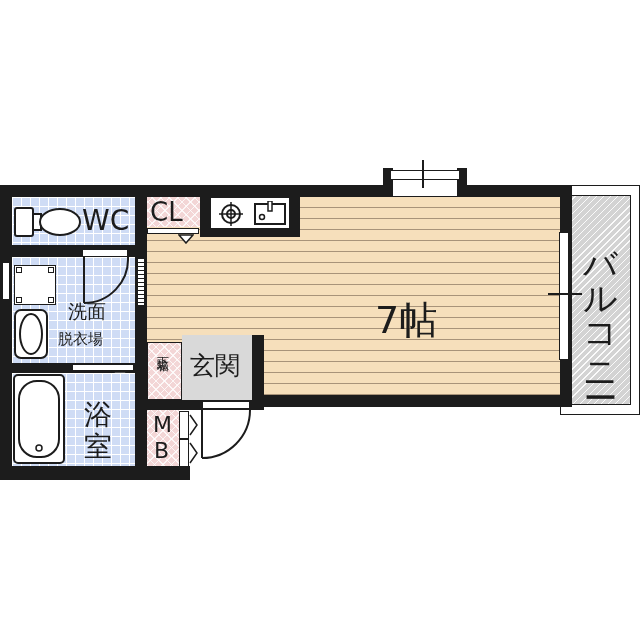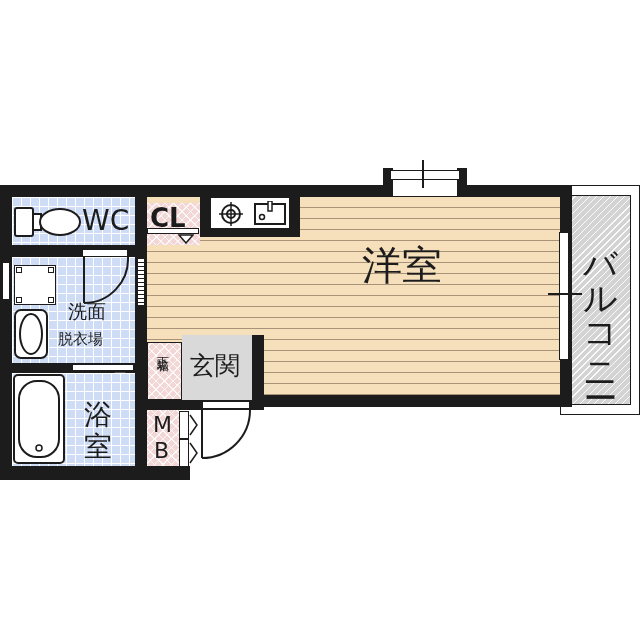--- a/index.html
+++ b/index.html
@@ -29,21 +29,21 @@
   <div class="abs lbl vtxt" style="left:12px;top:30px;font-size:34px;">バルコニー</div>
 </div>
 
 <div class="abs wall" style="left:0;top:185px;width:571px;height:12px;"></div>
 <div class="abs wall" style="left:0;top:185px;width:12px;height:295px;"></div>
 <div class="abs wall" style="left:0;top:466px;width:190px;height:14px;"></div>
 <div class="abs wall" style="left:560px;top:185px;width:12px;height:220px;"></div>
 <div class="abs wall" style="left:252px;top:395px;width:320px;height:12px;"></div>
 
 <div class="abs wood" style="left:147px;top:197px;width:413px;height:198px;">
-  <div class="abs lbl" style="left:215px;top:48px;font-size:40px;">洋室</div>
+  <div class="abs lbl" style="left:228px;top:104px;font-size:38px;">7帖</div>
 </div>
 
 <div class="abs wall" style="left:200px;top:197px;width:100px;height:40px;"></div>
 <div class="abs" style="left:210px;top:197px;width:80px;height:32px;background:#fff;border:1.5px solid #1c1c1c;">
   <svg class="abs" style="left:6px;top:2px;" width="28" height="28" viewBox="0 0 28 28">
       <circle cx="14" cy="14" r="9" fill="none" stroke="#1c1c1c" stroke-width="2"></circle>
       <circle cx="14" cy="14" r="4" fill="none" stroke="#1c1c1c" stroke-width="2"></circle>
       <path d="M14 2v24M2 14h24" stroke="#1c1c1c" stroke-width="1.5"></path>
     </svg>
   <svg class="abs" style="left:43px;top:3px;" width="32" height="26" viewBox="0 0 32 26">
@@ -56,21 +56,21 @@
 <div class="abs wall" style="left:383px;top:168px;width:84px;height:28px;"></div>
 <div class="abs" style="left:393px;top:168px;width:64px;height:28px;background:#fff;"></div>
 <div class="abs win" style="left:390px;top:170px;width:70px;height:10px;"></div>
 <div class="abs" style="left:422px;top:160px;width:1.5px;height:28px;background:#1c1c1c;"></div>
 
 <div class="abs win" style="left:559px;top:232px;width:10px;height:128px;"></div>
 <div class="abs" style="left:548px;top:293px;width:34px;height:1.5px;background:#1c1c1c;"></div>
 
 <div class="abs wall" style="left:135px;top:185px;width:12px;height:290px;"></div>
 
-<div class="abs pink" style="left:147px;top:203px;width:53px;height:42px;font-weight:bold;">
+<div class="abs pink" style="left:147px;top:197px;width:53px;height:30px;">
   <div class="abs lbl" style="left:3px;top:2px;font-size:26px;">CL</div>
 </div>
 <div class="abs" style="left:147px;top:228px;width:52px;height:6px;background:#fff;border:1.5px solid #1c1c1c;"></div>
 <svg class="abs" style="left:178px;top:234px;" width="16" height="10" viewBox="0 0 16 10">
     <path d="M1 1h14L8 9z" fill="#fff" stroke="#1c1c1c" stroke-width="1.5"></path>
   </svg>
 
 <div class="abs tile" style="left:12px;top:197px;width:123px;height:48px;">
   <svg class="abs" style="left:2px;top:7px;" width="68" height="36" viewBox="0 0 68 36">
       <rect x="1" y="4" width="18" height="28" rx="2" fill="#fff" stroke="#1c1c1c" stroke-width="2"></rect>

